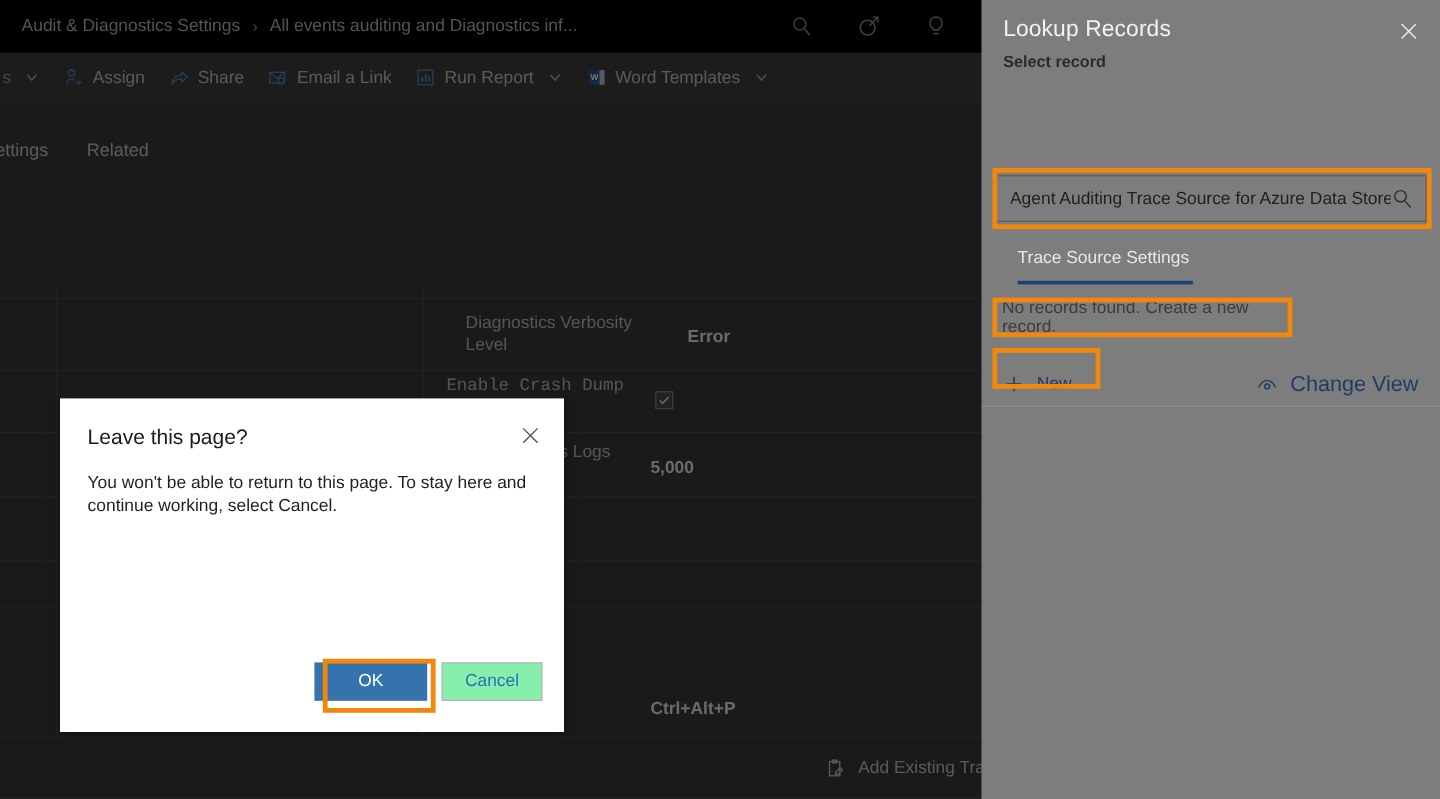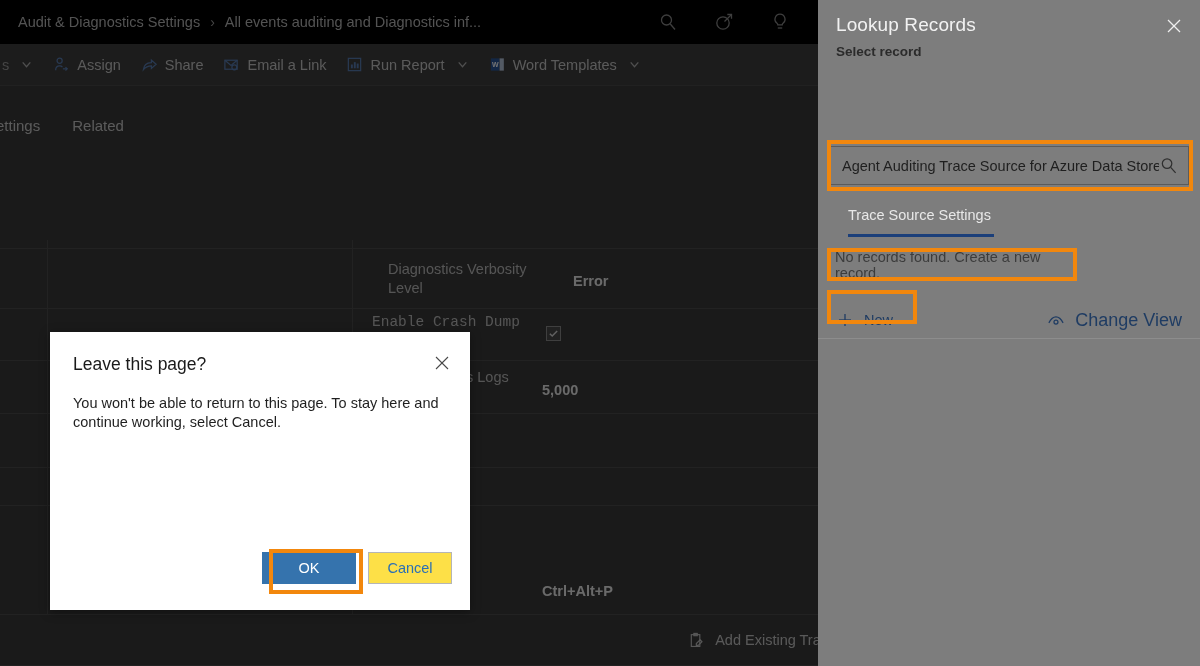--- a/index.html
+++ b/index.html
@@ -209,21 +209,21 @@
   .dlg-actions {
     position: absolute; right: 18px; bottom: 26px;
     display: flex; align-items: center; gap: 12px;
   }
   .btn-ok {
     width: 94px; height: 32px; background: #3573ad; color: #ffffff;
     border: none; font-size: 14.5px; font-family: "Liberation Sans", sans-serif;
     cursor: pointer;
   }
   .btn-cancel {
-    width: 84px; height: 32px; background: #fde047; color: #2a6fb5;
+    width: 84px; height: 32px; background: #86efac; color: #2a6fb5;
     border: 1px solid #b5b5b5; font-size: 14.5px;
     font-family: "Liberation Sans", sans-serif; cursor: pointer;
   }
 </style>
 </head>
 <body>
 
 <div id="root">
 
   <div class="app-bg">

